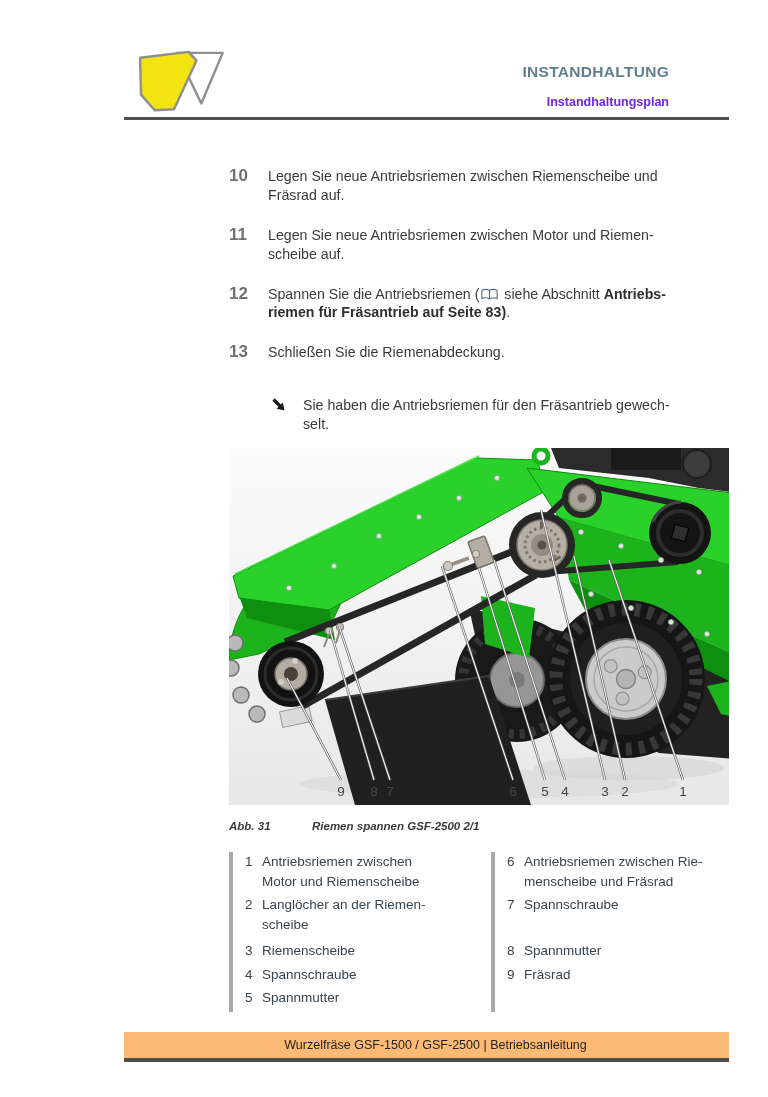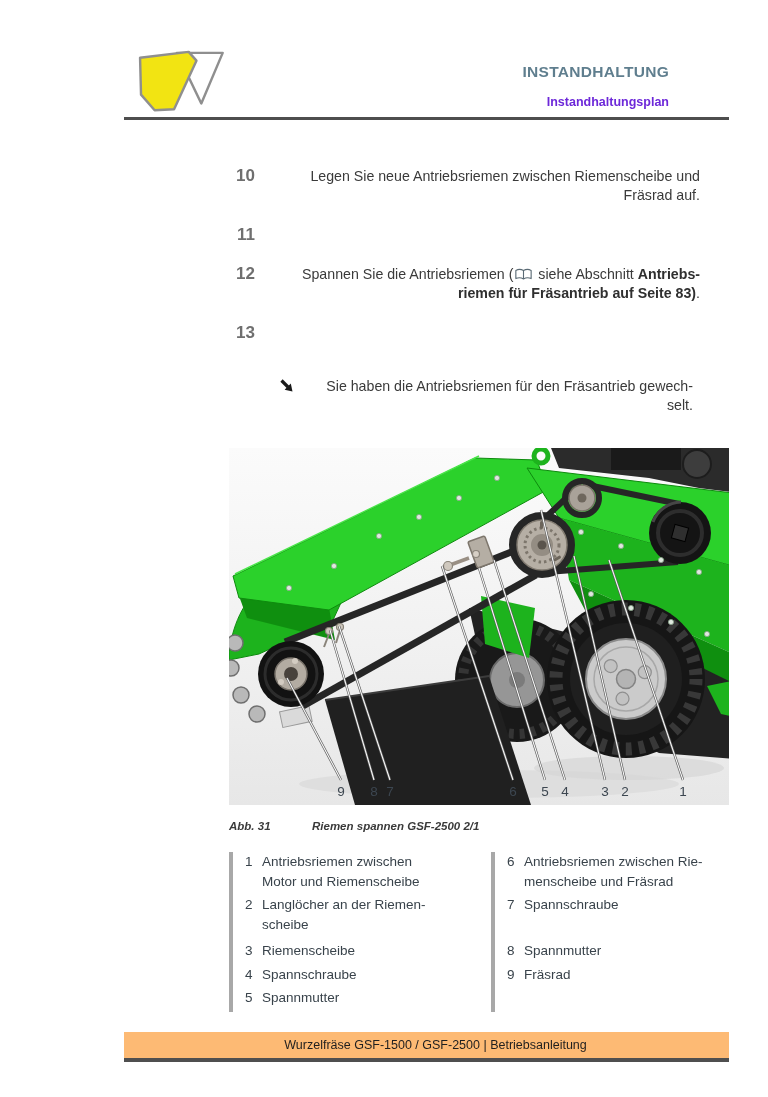--- a/index.html
+++ b/index.html
@@ -12,21 +12,21 @@
   .hdr-section{
     position:absolute;right:60px;top:63px;font-size:15.5px;letter-spacing:.3px;
     color:#5f7e8e;font-weight:600;text-align:right;
   }
   .hdr-subsection{
     position:absolute;right:60px;top:95px;font-size:12.5px;color:#6d28d9;
     font-weight:bold;text-align:center;padding-left:45px;
   }
   .hdr-rule{position:absolute;left:85px;top:117px;width:623px;height:3px;background:#4e4e4e;}
   
-  .steps{position:absolute;left:190px;top:167px;width:480px;text-align:right;}
+  .steps{position:absolute;left:190px;top:167px;width:480px;}
   .step{display:flex;margin-bottom:21px;}
   .step-num{width:26px;flex:0 0 26px;margin-right:13px;font-size:17px;font-weight:bold;color:#6f6f6f;line-height:1.1;}
   .step-text{width:432px;font-size:14.2px;line-height:1.33;color:#3a3a3a;white-space:pre-line;}
   .step-text b{color:#2f2f2f;}
   .bookicon{display:inline-block;vertical-align:-2px;margin:0 2px;}
   .result{display:flex;margin:34px 0 0 43px;gap:9px;}
   .result-arrow{flex:0 0 22px;width:22px;padding-top:2px;}
   .result-text{width:390px;font-size:14.2px;line-height:1.33;color:#3a3a3a;white-space:pre-line;}
   
   .figure{position:absolute;left:190px;top:448px;width:518px;height:357px;}
@@ -67,32 +67,35 @@
   <div class="steps">
 
     <div class="step">
       <div class="step-num">10</div>
       <div class="step-text">Legen Sie neue Antriebsriemen zwischen Riemenscheibe und
 Fräsrad auf.</div>
     </div>
 
     <div class="step">
       <div class="step-num">11</div>
+      <div class="step-text">Legen Sie neue Antriebsriemen zwischen Motor und Riemen-
+scheibe auf.</div>
     </div>
 
     <div class="step">
       <div class="step-num">12</div>
       <div class="step-text"><span>Spannen Sie die Antriebsriemen (</span><svg class="bookicon" width="17" height="13" viewBox="0 0 20 14">
             <path d="M1,2.2 C4,0.6 7,0.6 10,2.4 C13,0.6 16,0.6 19,2.2 L19,11.8 C16,10.4 13,10.4 10,12.2 C7,10.4 4,10.4 1,11.8 Z M10,2.4 L10,12.2" fill="none" stroke="#5a6a74" stroke-width="1.3" stroke-linejoin="round"></path>
           </svg><span> siehe Abschnitt </span><b>Antriebs-
 riemen für Fräsantrieb auf Seite 83)</b><span>.</span></div>
     </div>
 
     <div class="step">
       <div class="step-num">13</div>
+      <div class="step-text">Schließen Sie die Riemenabdeckung.</div>
     </div>
 
     <div class="result">
       <div class="result-arrow">
         <svg width="14" height="14" viewBox="0 0 14 14">
           <path d="M1.5,1.5 L8,8" stroke="#1a1a1a" stroke-width="3.2"></path>
           <polygon points="12.5,12.5 10.8,4.6 4.6,10.8" fill="#1a1a1a"></polygon>
         </svg>
       </div>
       <div class="result-text">Sie haben die Antriebsriemen für den Fräsantrieb gewech-

